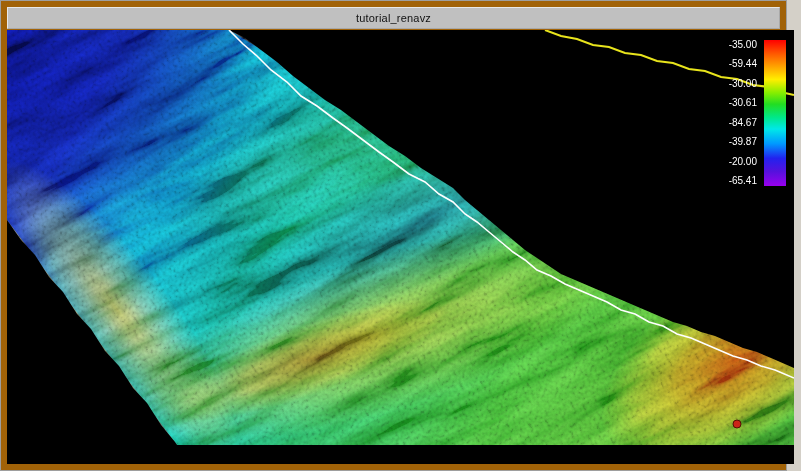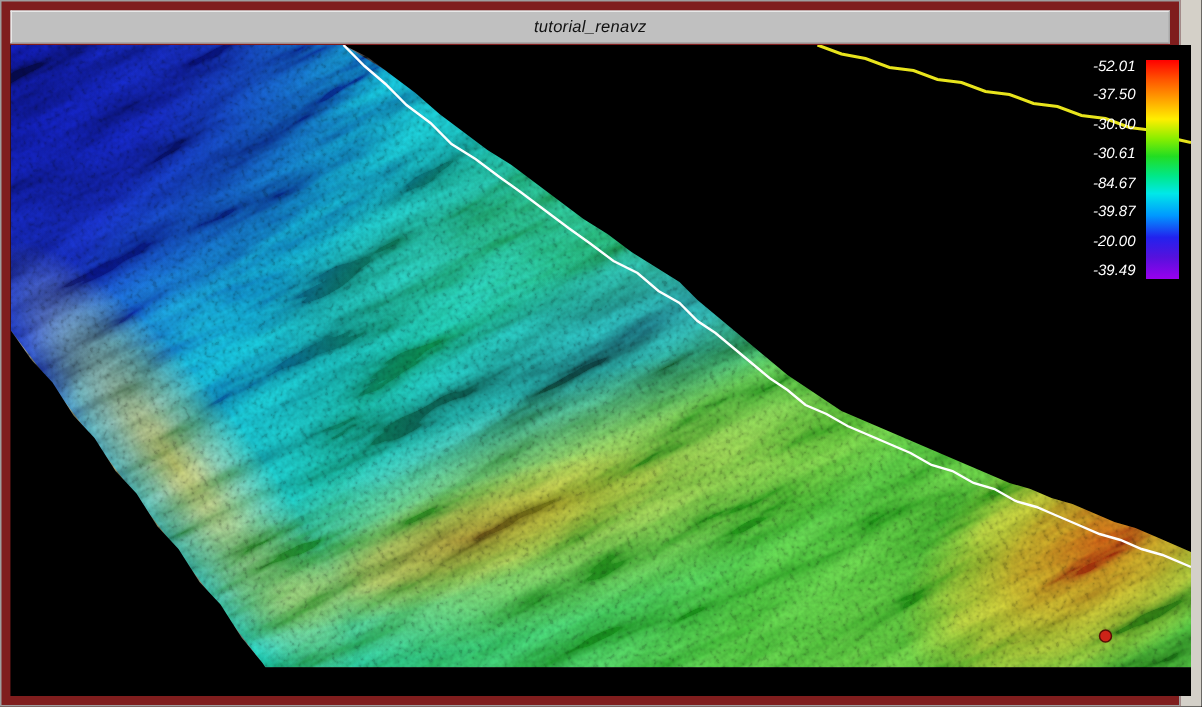--- a/index.html
+++ b/index.html
@@ -7,22 +7,21 @@
     width:801px;height:471px;
     font-family:"Liberation Sans", sans-serif;
     background:#d4d0c8;
     overflow:hidden;
   }
   .window{
     box-sizing:border-box;
     width:787px;height:471px;
     border:1px solid #9e9e9e;
     padding:6px;
-    background:#7f1d1d;
-    font-style:italic;
+    background:#a16207;
   }
   .titlebar{
     box-sizing:border-box;
     height:22px;
     margin-bottom:1px;
     background:#c0c0c0;
     border:1px solid #a8a8a8;
     border-top-color:#e8e8e8;
     border-left-color:#e8e8e8;
     display:flex;align-items:center;justify-content:center;
@@ -148,25 +147,25 @@
            L372,122 L386,132 L402,144 L418,152 L432,164 L446,172 L458,184 L470,192 L482,202
            L494,212 L506,222 L518,230 L530,240 L544,246 L558,254 L572,260 L586,266 L600,272
            L614,280 L628,284 L642,292 L656,296 L670,304 L684,308 L698,314 L712,320 L726,326
            L740,330 L754,336 L768,340 L787,348" stroke="#ffffff"></path>
 
       <circle cx="730" cy="394" r="4" stroke-width="1" fill="#cc2418" stroke="#551005"></circle>
     </svg>
 
     <div class="legend">
       <div class="legend-labels">
-          <span>-52.01</span>
-          <span>-37.50</span>
+          <span>-35.00</span>
+          <span>-59.44</span>
           <span>-30.00</span>
           <span>-30.61</span>
           <span>-84.67</span>
           <span>-39.87</span>
           <span>-20.00</span>
-          <span>-39.49</span>
+          <span>-65.41</span>
         </div>
       <div class="legend-colorbar" style="background: linear-gradient(rgb(255, 0, 0) 0%, rgb(255, 85, 0) 9%, rgb(255, 153, 0) 17%, rgb(255, 238, 0) 27%, rgb(136, 238, 0) 36%, rgb(34, 221, 34) 44%, rgb(0, 232, 137) 53%, rgb(0, 232, 232) 61%, rgb(0, 153, 255) 71%, rgb(34, 34, 238) 81%, rgb(85, 17, 221) 90%, rgb(153, 0, 238) 100%);"></div>
     </div>
   </div>
 </div>
 
 </body></html>

